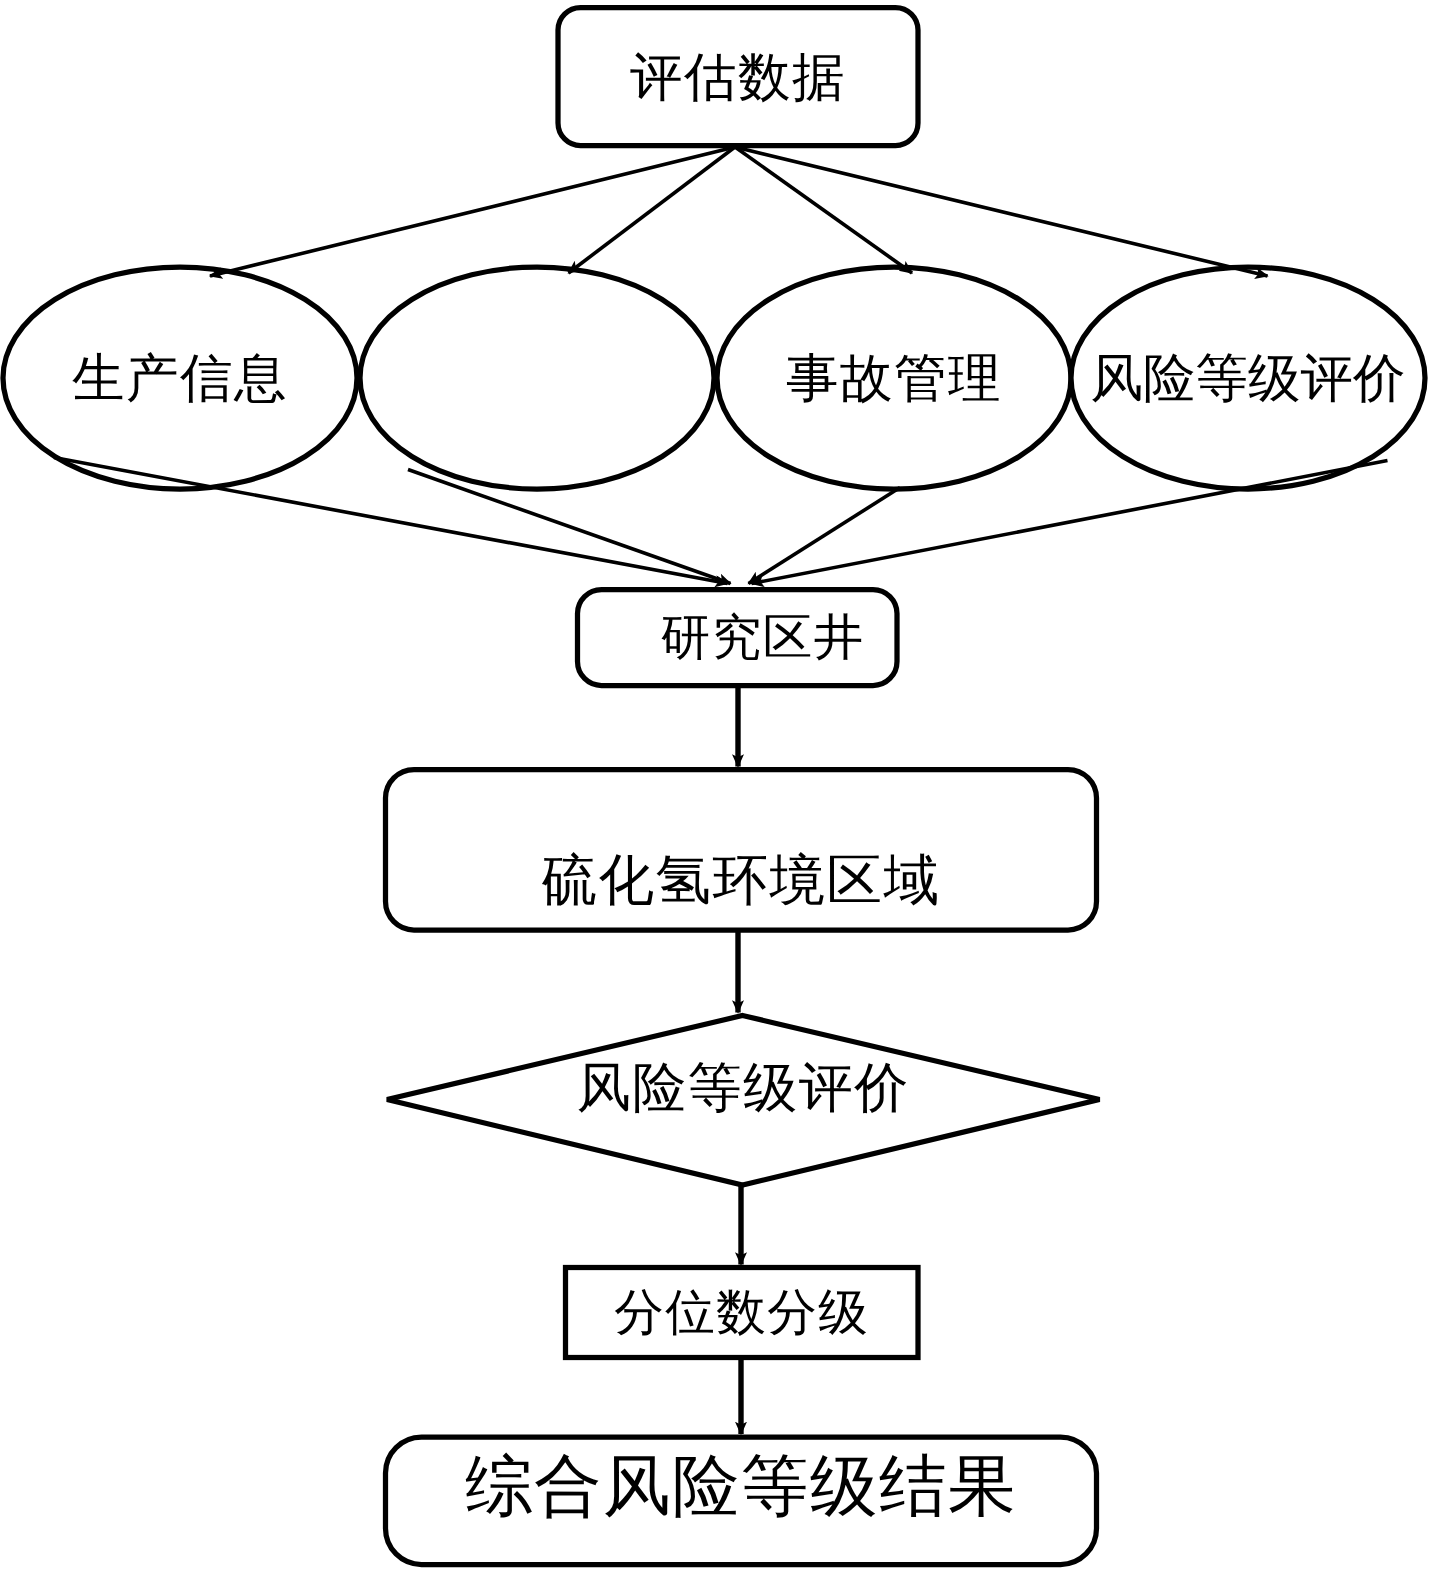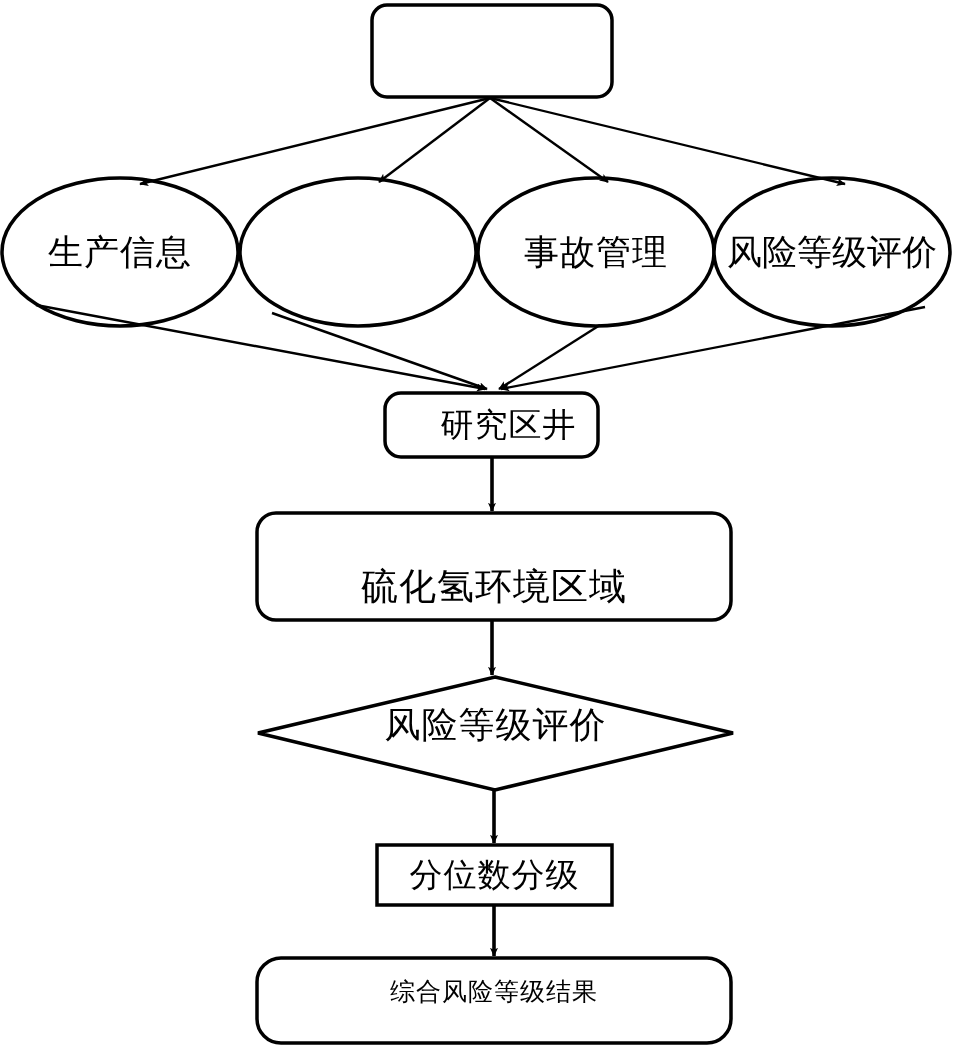--- a/index.html
+++ b/index.html
@@ -39,21 +39,21 @@
   }
   .t-assess   { left: 372px; top: 5px;   width: 240px; height: 92px;  font-size: 35px; }
   .t-ell1     { left: 2px;   top: 178px; width: 236px; height: 148px; font-size: 35px; }
   .t-ell2     { left: 240px; top: 178px; width: 236px; height: 148px; font-size: 35px; }
   .t-ell3     { left: 478px; top: 178px; width: 236px; height: 148px; font-size: 35px; }
   .t-ell4     { left: 706px; top: 178px; width: 252px; height: 148px; font-size: 35px; letter-spacing: 0px; }
   .t-well     { left: 385px; top: 393px; width: 213px; height: 64px;  font-size: 33px; padding-left: 17px; }
   .t-h2s      { left: 257px; top: 513px; width: 474px; height: 107px; font-size: 37px; margin-top: 20px; }
   .t-risk     { left: 258px; top: 690px; width: 475px; height: 70px;  font-size: 36px; }
   .t-quant    { left: 377px; top: 845px; width: 235px; height: 60px;  font-size: 33px; }
-  .t-result   { left: 257px; top: 958px; width: 474px; height: 66px;  font-size: 25px; }
+  .t-result   { left: 257px; top: 958px; width: 474px; height: 66px;  font-size: 45px; }
 </style>
 </head>
 <body>
 
 <div id="flowchart-root">
 
   <svg class="diagram-layer" viewBox="0 0 958 1050">
     <defs>
       <marker id="arrowhead" markerWidth="11" markerHeight="11" refX="8.2" refY="4" orient="auto" markerUnits="userSpaceOnUse">
         <path d="M0,0 L9,4 L0,8 L2.1,4 Z" fill="#000000"></path>
@@ -89,20 +89,21 @@
     <line x1="272" y1="313" x2="487" y2="389" stroke="#000000" stroke-width="2.4" marker-end="url(#arrowhead)"></line>
     <line x1="600" y1="325" x2="499" y2="389" stroke="#000000" stroke-width="2.4" marker-end="url(#arrowhead)"></line>
     <line x1="925" y1="307" x2="501" y2="389" stroke="#000000" stroke-width="2.4" marker-end="url(#arrowhead)"></line>
 
     <line x1="492" y1="457" x2="492" y2="511" stroke="#000000" stroke-width="3.6" marker-end="url(#arrowhead)"></line>
     <line x1="492" y1="620" x2="492" y2="675" stroke="#000000" stroke-width="3.6" marker-end="url(#arrowhead)"></line>
     <line x1="494" y1="790" x2="494" y2="843" stroke="#000000" stroke-width="3.6" marker-end="url(#arrowhead)"></line>
     <line x1="494" y1="905" x2="494" y2="956" stroke="#000000" stroke-width="3.6" marker-end="url(#arrowhead)"></line>
   </svg>
 
+  <div class="node-text t-assess">评估数据</div>
   <div class="node-text t-ell1">生产信息</div>
   <div class="node-text t-ell3">事故管理</div>
   <div class="node-text t-ell4">风险等级评价</div>
   <div class="node-text t-well">研究区井</div>
   <div class="node-text t-h2s">硫化氢环境区域</div>
   <div class="node-text t-risk">风险等级评价</div>
   <div class="node-text t-quant">分位数分级</div>
   <div class="node-text t-result">综合风险等级结果</div>
 
 </div>

